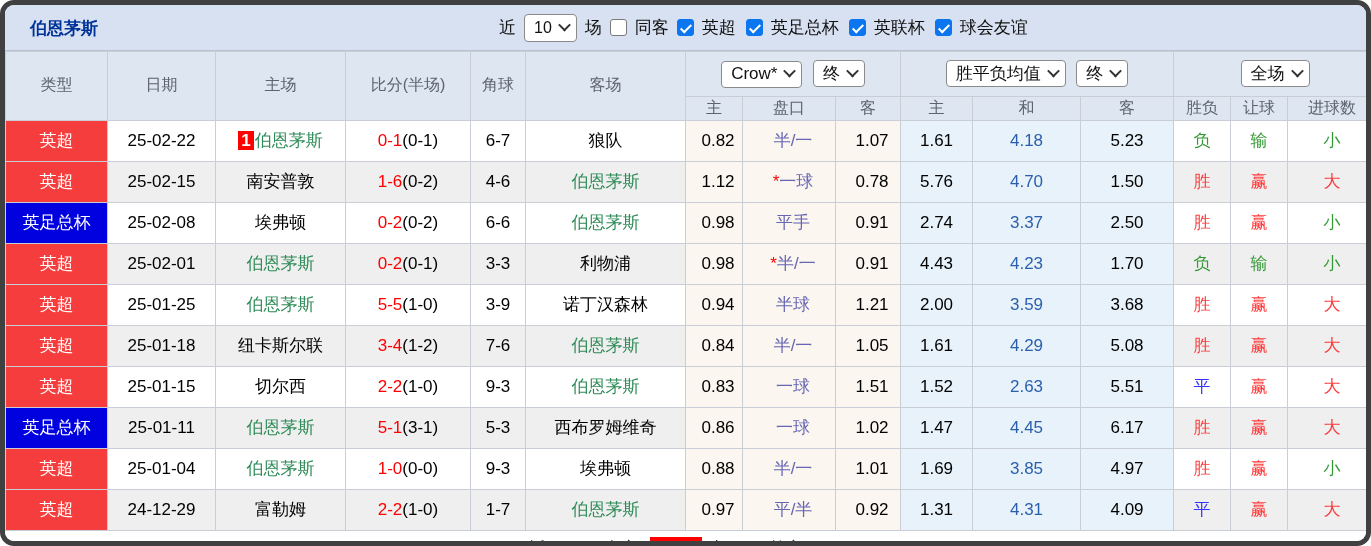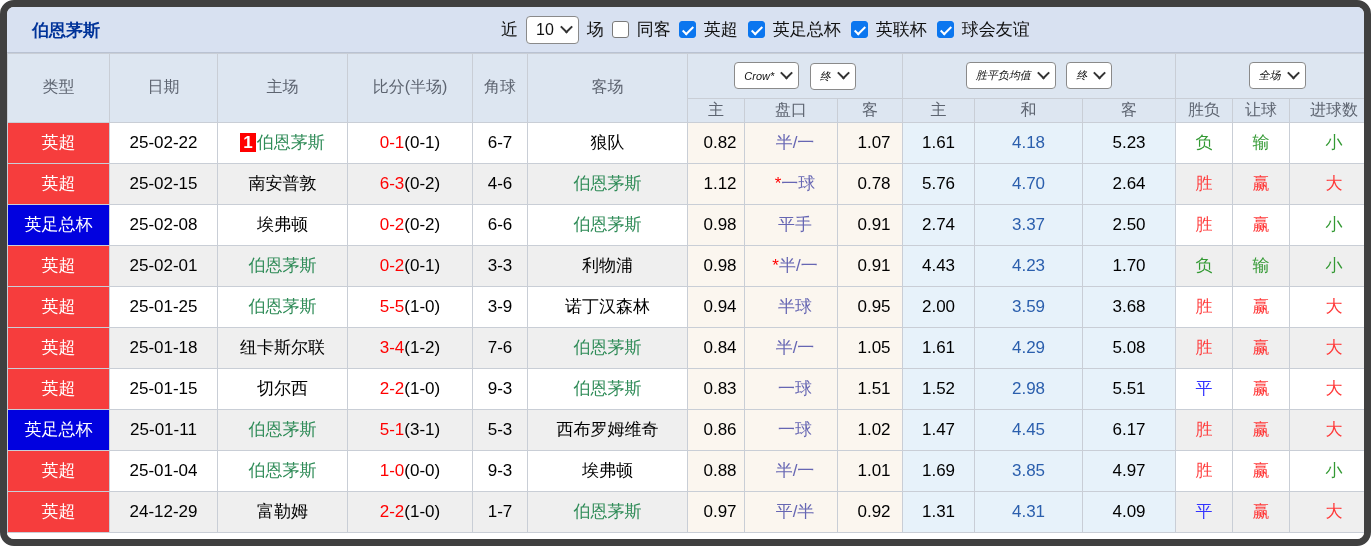--- a/index.html
+++ b/index.html
@@ -1,19 +1,19 @@
 <!DOCTYPE html>
 <html style="--topbar_bg: #d8e1f1; --header_bg: #dde6f1; --title_blue: #003399; --league_red: #f63d3d; --league_blue: #0101df; --self_green: #2e8b57; --score_red: #ff0000; --handicap_col: #6666b3; --avg_blue: #2b5fad; --win_red: #ff3a3a; --lose_green: #339933; --draw_blue: #3333ff; --pct_blue: #0000ff; --checkbox_blue: #0b76ef; --odds_bg: #fbf6ef; --avg_bg: #e7f2fa;"><head>
 <meta charset="utf-8">
 <style>
   html,body{margin:0;padding:0;background:#fff;}
   body{font-family:"Liberation Sans","DejaVu Sans",sans-serif;}
   .frame{
     width:1371px;height:546px;box-sizing:border-box;
-    border:7px solid #404040;border-radius:14px;overflow:hidden;
+    border:5px solid #404040;border-radius:14px;overflow:hidden;
     background:#fff;position:relative;
   }
   
   .topbar{height:45px;background:var(--topbar_bg);position:relative;border-bottom:1px solid #b9c2d2;}
   .title{position:absolute;left:25px;top:12px;font-size:17px;font-weight:bold;color:var(--title_blue);}
   .controls{position:absolute;left:490px;top:0;height:45px;display:flex;align-items:center;font-size:17px;color:#111;}
   .controls .lbl{margin:0 4px;}
   .select{display:inline-flex;align-items:center;background:#fff;border:1px solid #8a8a8a;
     border-radius:4px;height:26px;padding:0 7px 0 9px;margin:0 4px;font-size:16px;color:#111;cursor:default;}
   .select .chev{width:7px;height:7px;border-right:2px solid #333;border-bottom:2px solid #333;
@@ -24,21 +24,21 @@
   .checkbox .tick{position:absolute;left:5px;top:1.5px;width:4px;height:9px;
     border-right:2px solid #fff;border-bottom:2px solid #fff;transform:rotate(45deg);}
   .filters{display:inline-flex;align-items:center;}
   .filters label{display:inline-flex;align-items:center;margin-right:2px;cursor:default;}
   
   table{border-collapse:collapse;table-layout:fixed;width:1371px;font-size:17px;}
   th,td{border:1px solid #c9ced6;text-align:center;padding:0;overflow:hidden;white-space:nowrap;}
   thead th{background:var(--header_bg);color:#5d6470;font-weight:normal;font-size:16px;}
   thead tr.hrow1 th{height:30px;}
   thead tr.hrow2 th{height:23px;}
-  thead .select{height:25px;font-size:11px;margin:8px 3px;font-style:italic;}
+  thead .select{height:25px;font-size:17px;margin:8px 3px;}
   tbody tr{height:41px;}
   tbody tr:nth-child(even) td{background:#efefef;}
   tbody tr:nth-child(odd) td{background:#ffffff;}
   tbody td.league{color:#fff;}
   tbody tr td.lg-red{background:var(--league_red);}
   tbody tr td.lg-blue{background:var(--league_blue);}
   tbody tr td.odds{background:var(--odds_bg) !important;padding-left:8px;}
   tbody tr td.avg{background:var(--avg_bg) !important;}
   .team.self{color:var(--self_green);}
   .team.link{cursor:pointer;}
@@ -184,29 +184,29 @@
           <td class="avg mid">4.18</td>
           <td class="avg">5.23</td>
           <td class="c-green">负</td>
           <td class="c-green">输</td>
           <td class="c-green">小</td>
         </tr>
         <tr>
           <td class="league lg-red">英超</td>
           <td>25-02-15</td>
           <td><span class="team link">南安普敦</span></td>
-          <td><span class="score-main">6-3</span><span class="score-half">(0-2)</span></td>
+          <td><span class="score-main">1-6</span><span class="score-half">(0-2)</span></td>
           <td>4-6</td>
           <td><span class="team self">伯恩茅斯</span></td>
           <td class="odds">1.12</td>
           <td class="odds"><span class="star">*</span><span class="hcp">一球</span></td>
           <td class="odds">0.78</td>
           <td class="avg">5.76</td>
           <td class="avg mid">4.70</td>
-          <td class="avg">2.64</td>
+          <td class="avg">1.50</td>
           <td class="c-red">胜</td>
           <td class="c-red">赢</td>
           <td class="c-red">大</td>
         </tr>
         <tr>
           <td class="league lg-blue">英足总杯</td>
           <td>25-02-08</td>
           <td><span class="team">埃弗顿</span></td>
           <td><span class="score-main">0-2</span><span class="score-half">(0-2)</span></td>
           <td>6-6</td>
@@ -240,21 +240,21 @@
         </tr>
         <tr>
           <td class="league lg-red">英超</td>
           <td>25-01-25</td>
           <td><span class="team self">伯恩茅斯</span></td>
           <td><span class="score-main">5-5</span><span class="score-half">(1-0)</span></td>
           <td>3-9</td>
           <td><span class="team">诺丁汉森林</span></td>
           <td class="odds">0.94</td>
           <td class="odds"><span class="hcp">半球</span></td>
-          <td class="odds">0.95</td>
+          <td class="odds">1.21</td>
           <td class="avg">2.00</td>
           <td class="avg mid">3.59</td>
           <td class="avg">3.68</td>
           <td class="c-red">胜</td>
           <td class="c-red">赢</td>
           <td class="c-red">大</td>
         </tr>
         <tr>
           <td class="league lg-red">英超</td>
           <td>25-01-18</td>
@@ -276,21 +276,21 @@
           <td class="league lg-red">英超</td>
           <td>25-01-15</td>
           <td><span class="team">切尔西</span></td>
           <td><span class="score-main">2-2</span><span class="score-half">(1-0)</span></td>
           <td>9-3</td>
           <td><span class="team self">伯恩茅斯</span></td>
           <td class="odds">0.83</td>
           <td class="odds"><span class="hcp">一球</span></td>
           <td class="odds">1.51</td>
           <td class="avg">1.52</td>
-          <td class="avg mid">2.98</td>
+          <td class="avg mid">2.63</td>
           <td class="avg">5.51</td>
           <td class="c-blue">平</td>
           <td class="c-red">赢</td>
           <td class="c-red">大</td>
         </tr>
         <tr>
           <td class="league lg-blue">英足总杯</td>
           <td>25-01-11</td>
           <td><span class="team self">伯恩茅斯</span></td>
           <td><span class="score-main">5-1</span><span class="score-half">(3-1)</span></td>

